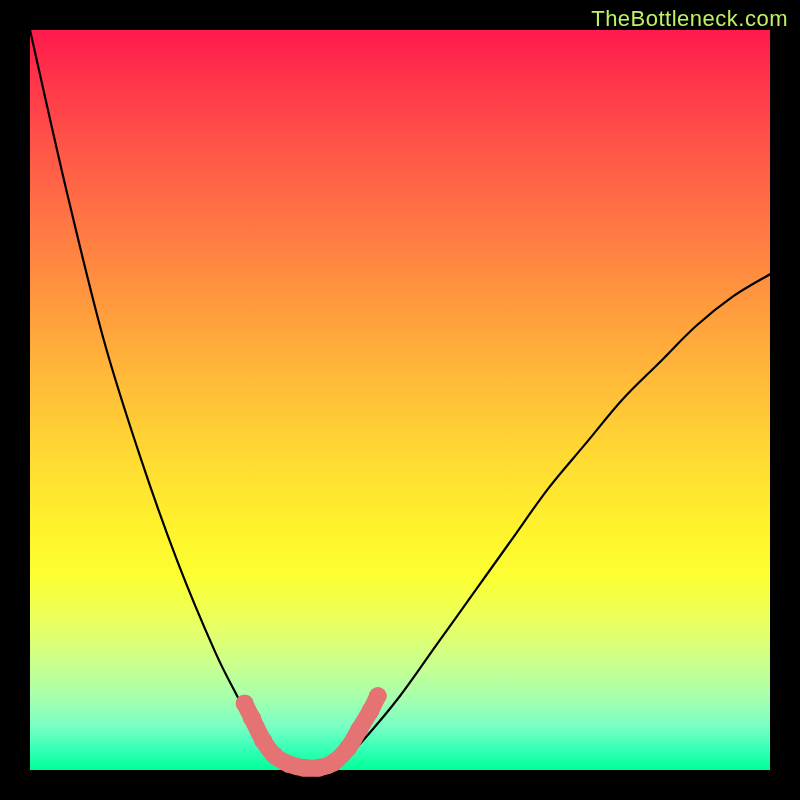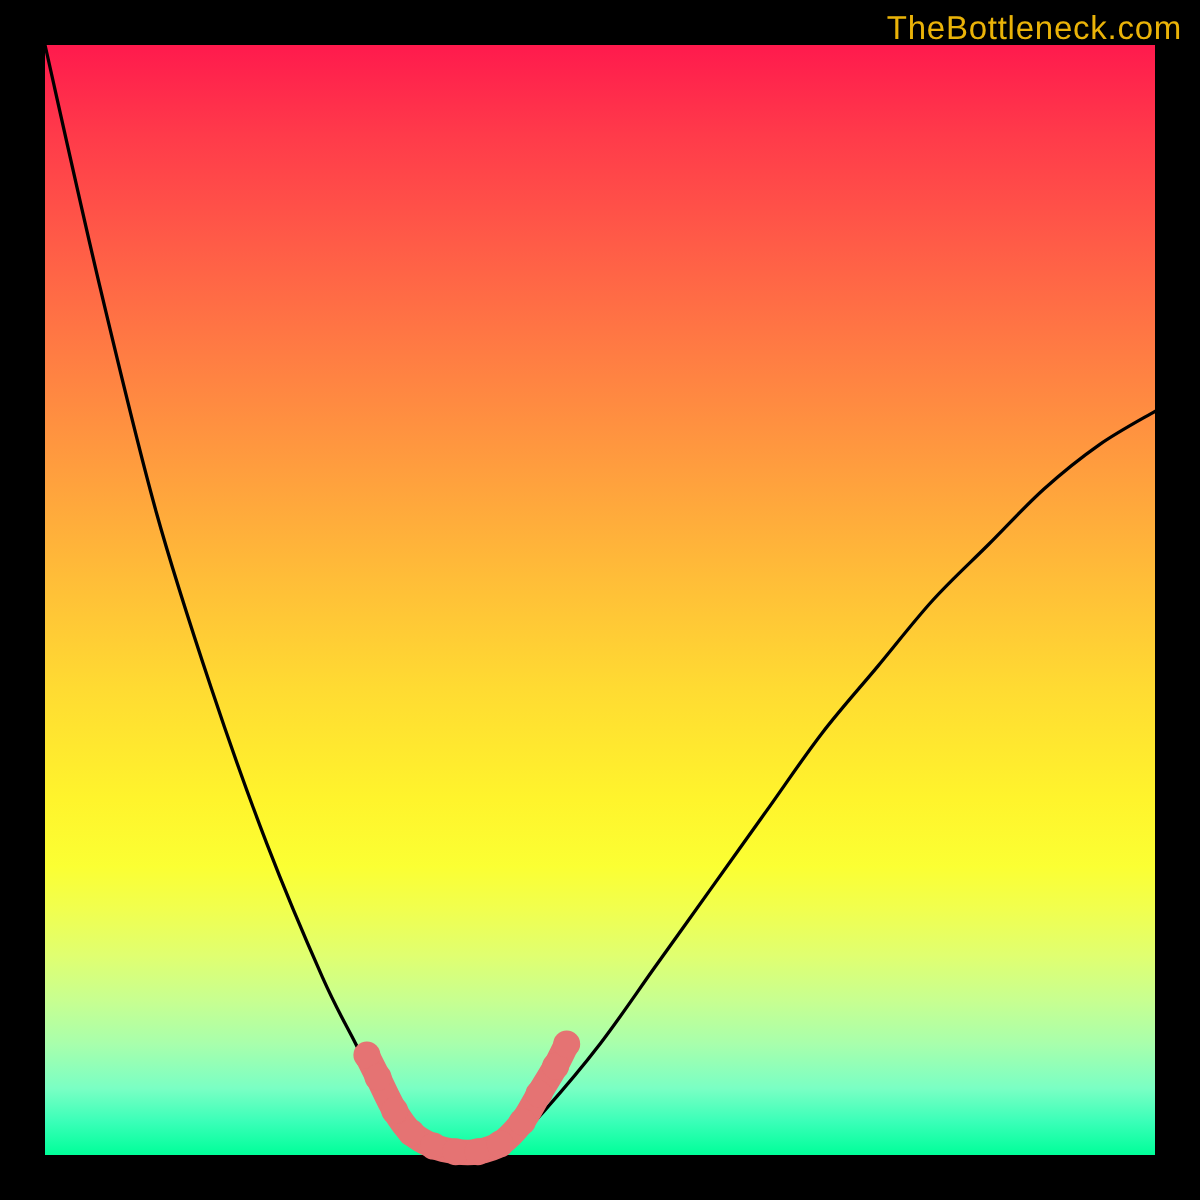--- a/index.html
+++ b/index.html
@@ -33,21 +33,21 @@
       #a8ffac 90%,
       #7affc4 94%,
       #3affb8 97%,
       #00ff99 100%
     );
   }
   .watermark {
     position: absolute;
     top: 6px;
     right: 12px;
-    color: #eab308;
+    color: #bef264;
     font-size: 22px;
     font-weight: 500;
     letter-spacing: 0.5px;
     z-index: 10;
   }
   svg.curves {
     position: absolute;
     left: 0;
     top: 0;
     width: 740px;

